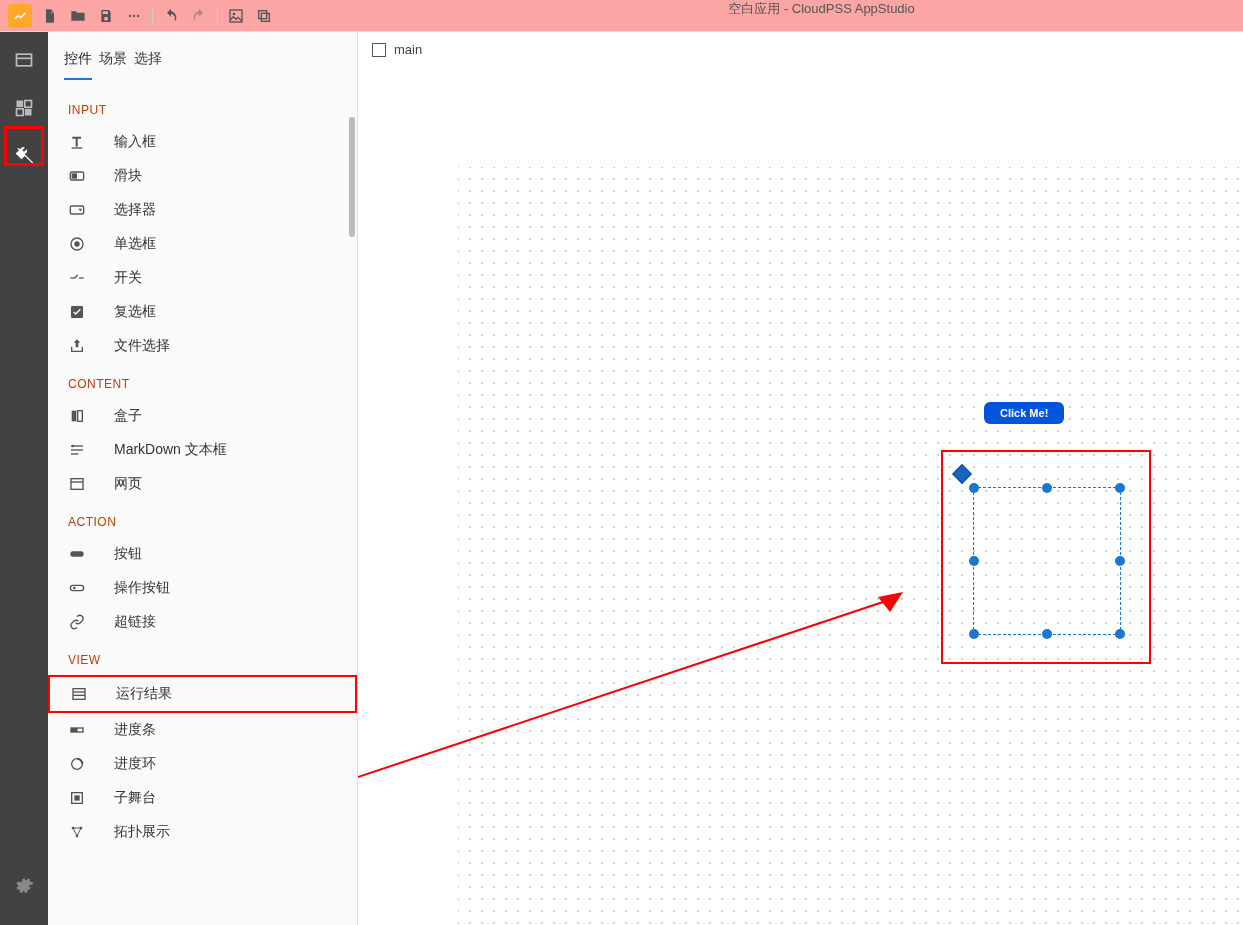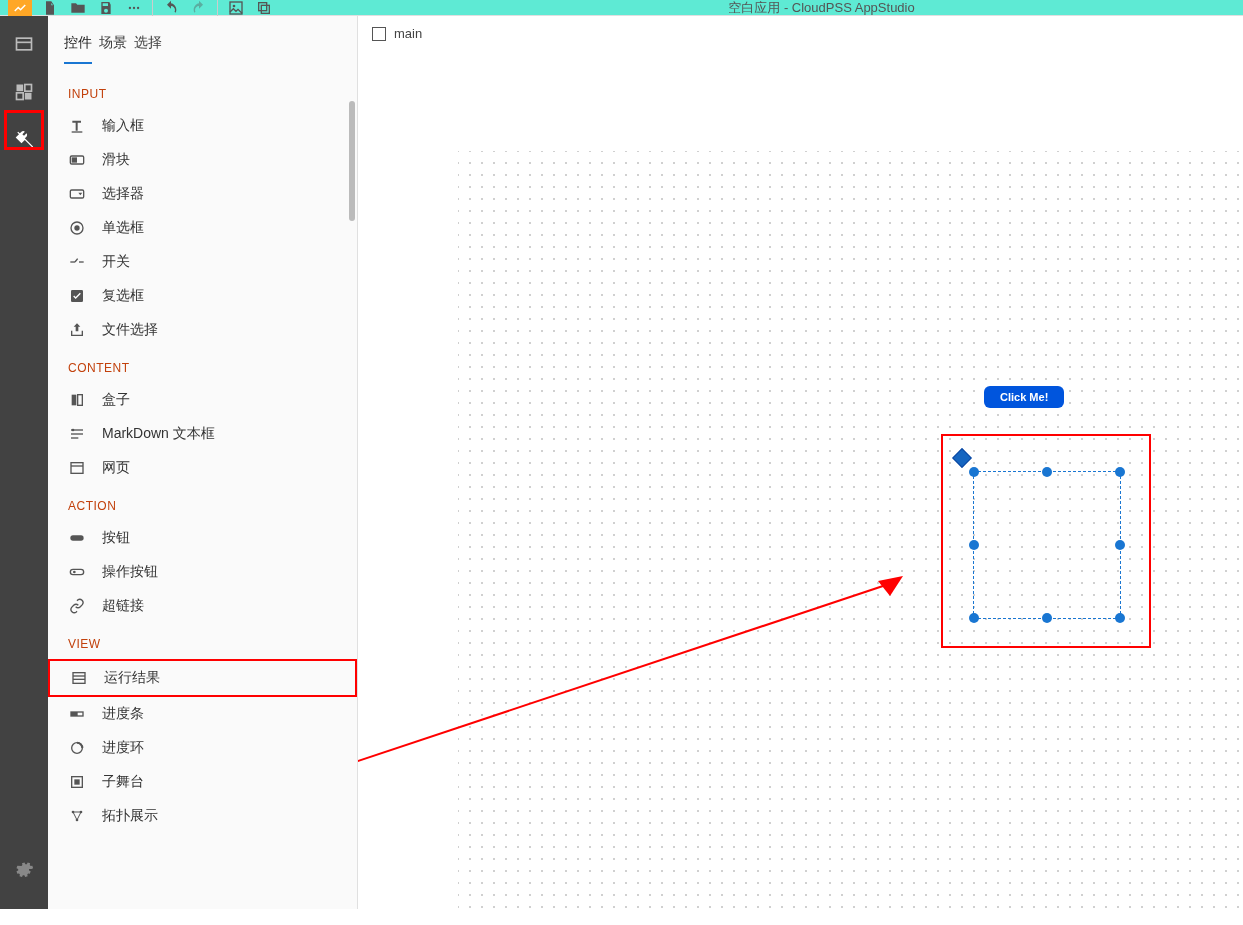--- a/index.html
+++ b/index.html
@@ -1,19 +1,19 @@
 <!DOCTYPE html>
 <html><head>
   <meta charset="utf-8">
   <style>
     * { box-sizing: border-box; margin: 0; padding: 0; }
     body { font-family: "Microsoft YaHei", Arial, sans-serif; font-size: 13px; background: #fff; overflow: hidden; }
     
     .topbar {
-      height: 16px; background: #5eead4; display: flex; align-items: center;
+      height: 32px; background: #fca5a5; display: flex; 
       border-bottom: 1px solid #e0e0e0; position: relative;
     }
     .topbar-icons { display: flex; align-items: center; gap: 0; padding-left: 8px; height: 100%; }
     .tb-icon { width: 28px; height: 32px; display: flex; align-items: center; justify-content: center;
       color: #555; cursor: pointer; }
     .tb-sep { width: 1px; height: 18px; background: #ccc; margin: 0 4px; }
     .logo { width: 24px; height: 24px; background: #ffa726; border-radius: 4px;
       display: flex; align-items: center; justify-content: center; margin-right: 4px; }
     .logo svg { width: 14px; height: 14px; }
     .app-title { position: absolute; left: 50%; transform: translateX(-50%);
@@ -37,21 +37,21 @@
       display: flex; flex-direction: column; position: relative;
     }
     .tabs { display: flex; padding: 12px 16px 0 16px; gap: 7px;
       border-bottom: 1px solid transparent; }
     .tab { padding: 6px 0 10px 0; color: #404040; cursor: pointer; font-size: 14px; }
     .tab.active { color: #222; border-bottom: 2px solid #1976d2; }
     .sidebar-content { flex: 1; overflow-y: auto; padding: 8px 0; }
     .section-header { padding: 14px 20px 8px 20px; color: #c2410c;
       font-size: 12px; letter-spacing: 0.5px; font-weight: 500; }
     .item { display: flex; align-items: center; padding: 8px 20px;
-      cursor: pointer; color: #333; gap: 16px; }
+      cursor: pointer; color: #333; gap: 28px; }
     .item-icon { width: 18px; height: 18px; display: flex; align-items: center;
       justify-content: center; color: #555; flex-shrink: 0; }
     .item-label { font-size: 14px; }
     .red-box { border: 2px solid #ff0000; }
     .scroll-indicator { position: absolute; right: 2px; top: 85px; width: 6px;
       height: 120px; background: #bbb; border-radius: 3px; }
     
     .canvas-area { flex: 1; display: flex; flex-direction: column; background: #fff;
       position: relative; overflow: hidden; }
     .canvas-tabs { display: flex; padding: 10px 14px; gap: 8px; text-align: center; }

